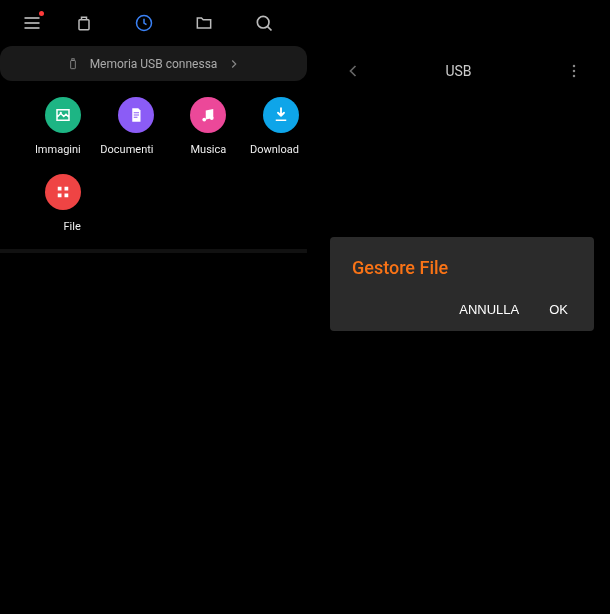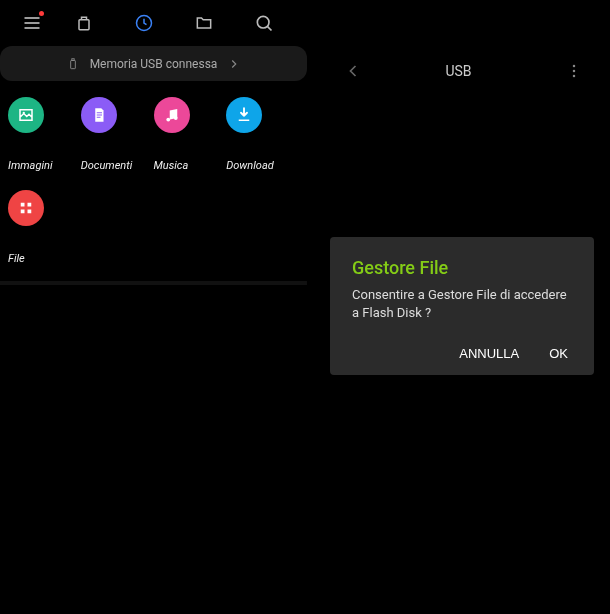--- a/index.html
+++ b/index.html
@@ -78,24 +78,23 @@
   .grid {
     display: grid;
     grid-template-columns: repeat(4, 1fr);
     padding: 16px 8px;
     row-gap: 18px;
     background: #000;
   }
   .cat {
     display: flex;
     flex-direction: column;
-    align-items: flex-start;
-    gap: 26px;
+    align-items: flex-end;
+    gap: 10px;
     cursor: pointer;
-    font-style: italic;
   }
   .cat-icon {
     width: 36px;
     height: 36px;
     border-radius: 50%;
     display: flex;
     align-items: center;
     justify-content: center;
   }
   .cat-icon svg { width: 18px; height: 18px; fill: #fff; }
@@ -117,22 +116,22 @@
     left: 330px;
     width: 264px;
     background: #2b2b2b;
     border-radius: 4px;
     padding: 20px 22px 14px 22px;
     box-shadow: 0 4px 20px rgba(0,0,0,0.5);
   }
   .dialog-title {
     font-size: 18px;
     font-weight: 500;
-    color: #84cc16;
-    margin-bottom: 8px;
+    color: #f97316;
+    margin-bottom: 24px;
   }
   .dialog-msg {
     font-size: 13px;
     color: #ddd;
     line-height: 1.4;
     margin-bottom: 24px;
   }
   .dialog-actions {
     display: flex;
     justify-content: flex-end;
@@ -269,18 +268,17 @@
             <circle cx="12" cy="12" r="1.5"></circle>
             <circle cx="12" cy="18" r="1.5"></circle>
           </svg>
       </div>
     </div>
   </div>
 </div>
 
 <div class="dialog">
   <div class="dialog-title">Gestore File</div>
-  <div class="dialog-msg">Consentire a Gestore File di accedere a Flash Disk      ?</div>
   <div class="dialog-actions">
     <button class="dialog-btn">ANNULLA</button>
     <button class="dialog-btn">OK</button>
   </div>
 </div>
 
 </body></html>

